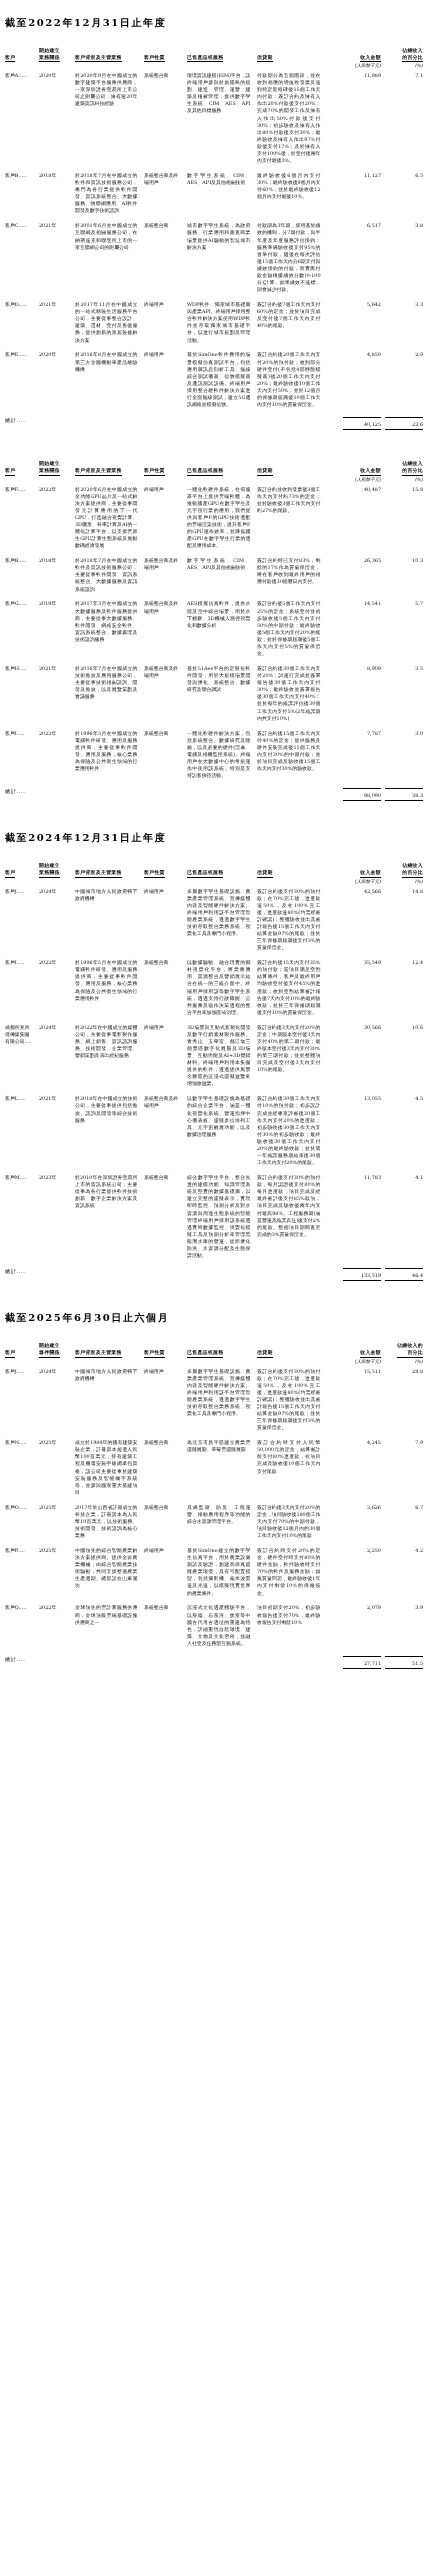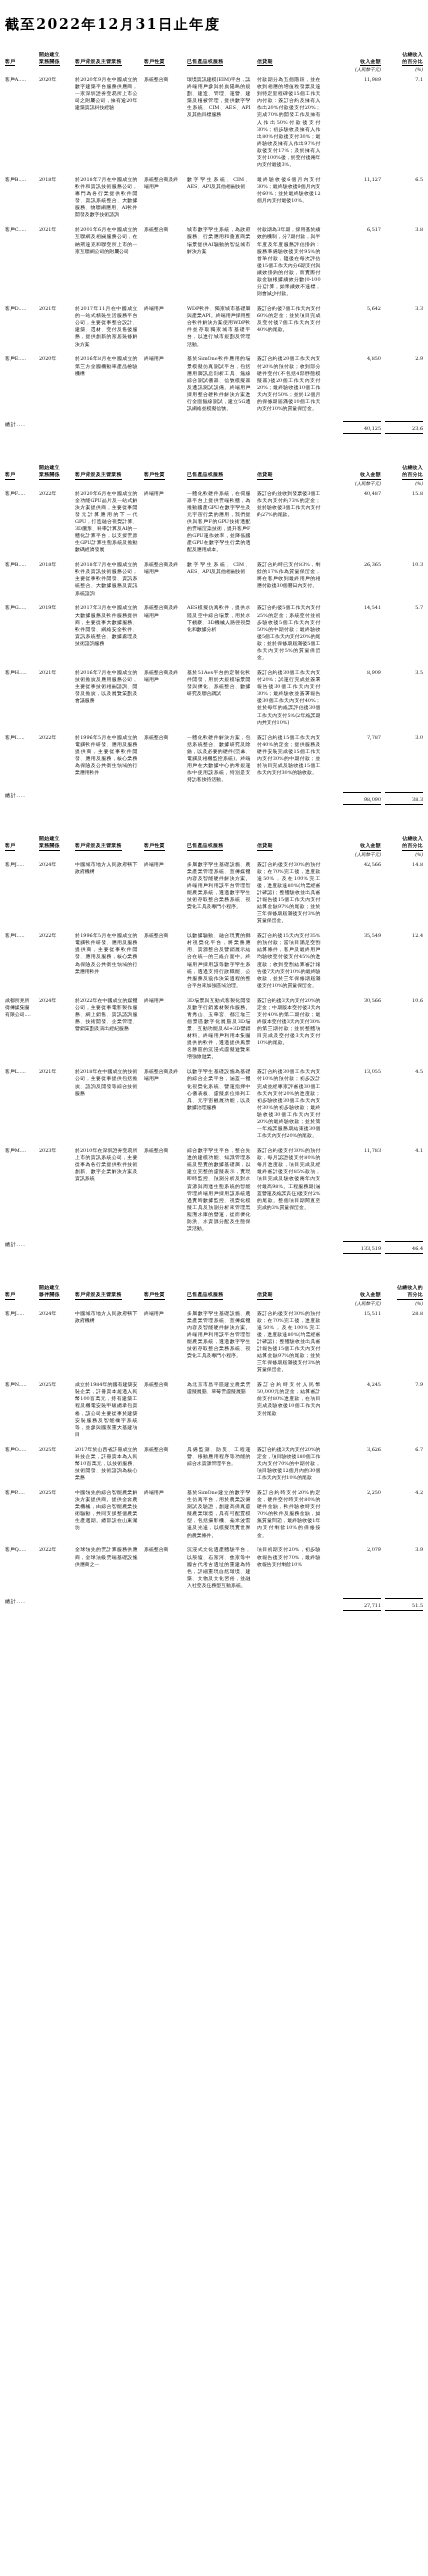--- a/index.html
+++ b/index.html
@@ -5,21 +5,21 @@
   html,body{margin:0;padding:0;background:#ffffff;}
   body{
     width:428px;
     font-family:"DejaVu Serif","Liberation Serif",serif;
     color:#111;
     -webkit-font-smoothing:antialiased;
   }
   .page{width:418px;margin:0 auto;padding:6.5px 0 26px 0;}
   .section{margin-bottom:22px;}
   .section-title{
-    font-size:14px;font-weight:bold;letter-spacing:1.6px;
+    font-size:10px;font-weight:bold;letter-spacing:1.6px;
     margin:9px 0 17px 0;color:#000;
   }
   table.cust{border-collapse:collapse;table-layout:fixed;width:418px;}
   table.cust col.c-customer{width:34px;}
   table.cust col.c-year{width:36px;}
   table.cust col.c-bg{width:69px;}
   table.cust col.c-nature{width:43px;}
   table.cust col.c-prod{width:70px;}
   table.cust col.c-credit{width:70px;}
   table.cust col.c-rev{width:54px;}
@@ -209,20 +209,21 @@
             </tr>
             <tr class="total-row">
               <td class="total-label" colspan="6">總計....</td>
               <td class="num"><span class="total-box">98,090</span></td>
               <td class="num"><span class="total-box">38.3</span></td>
             </tr>
           </tbody>
         </table>
       </section>
       <section class="section">
+        <h2 class="section-title">截至2024年12月31日止年度</h2>
         <table class="cust">
           <colgroup>
             <col class="c-customer">
             <col class="c-year">
             <col class="c-bg">
             <col class="c-nature">
             <col class="c-prod">
             <col class="c-credit">
             <col class="c-rev">
             <col class="c-pct">
@@ -292,20 +293,21 @@
             </tr>
             <tr class="total-row">
               <td class="total-label" colspan="6">總計....</td>
               <td class="num"><span class="total-box">133,519</span></td>
               <td class="num"><span class="total-box">46.4</span></td>
             </tr>
           </tbody>
         </table>
       </section>
       <section class="section">
+        <h2 class="section-title">截至2025年6月30日止六個月</h2>
         <table class="cust">
           <colgroup>
             <col class="c-customer">
             <col class="c-year">
             <col class="c-bg">
             <col class="c-nature">
             <col class="c-prod">
             <col class="c-credit">
             <col class="c-rev">
             <col class="c-pct">

